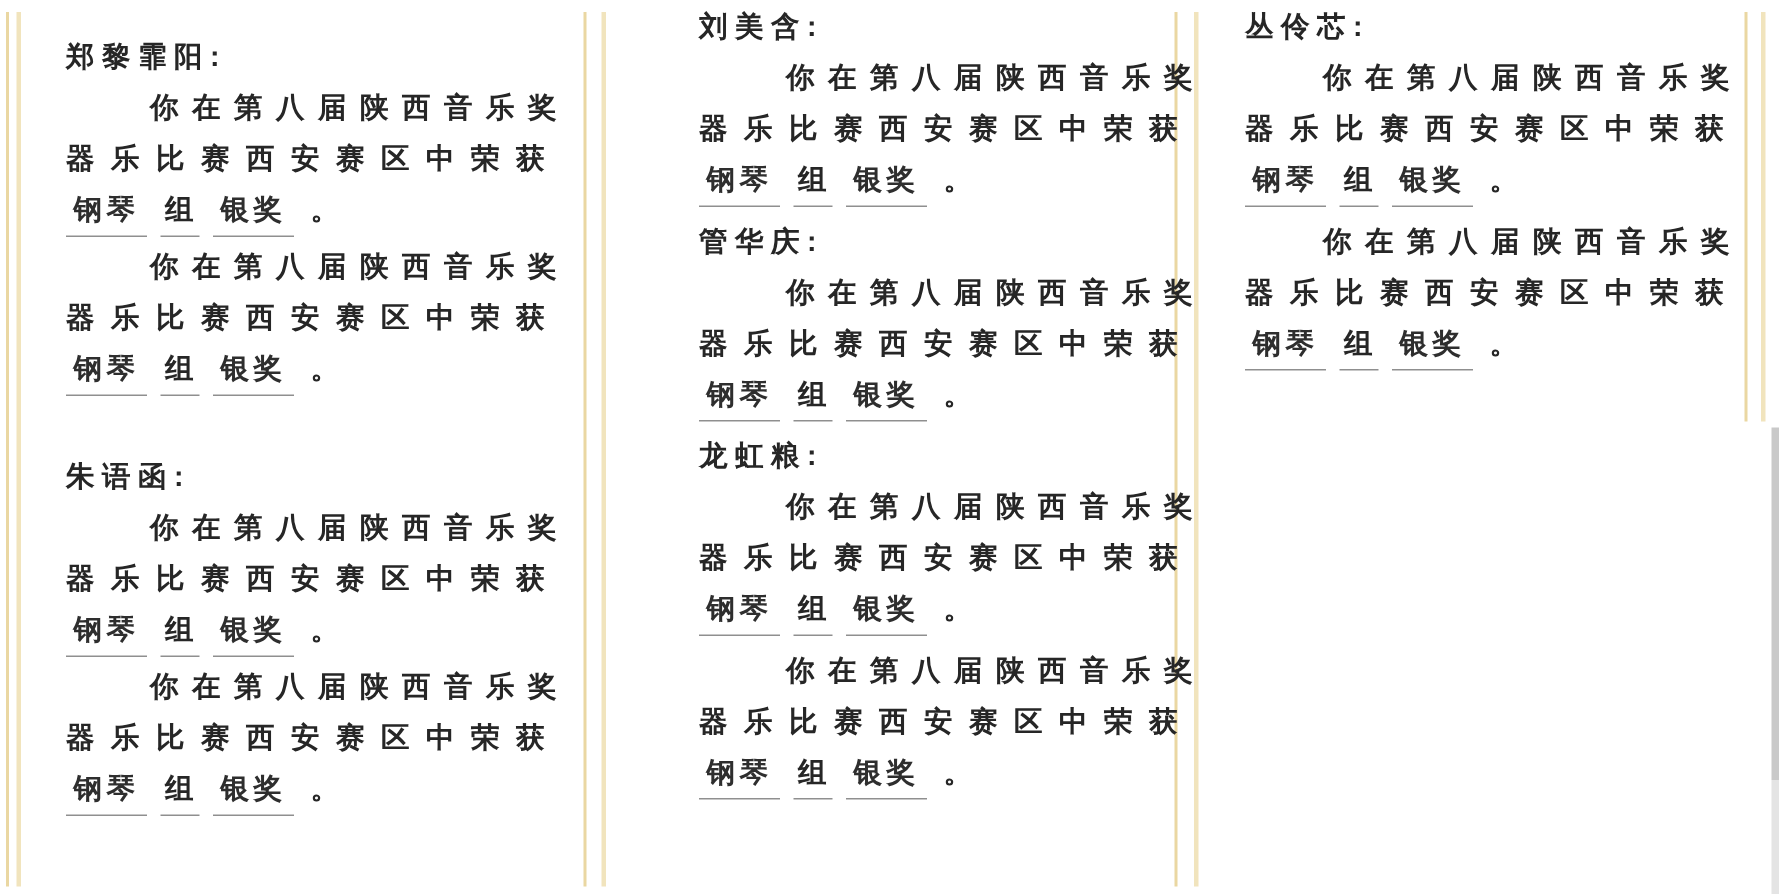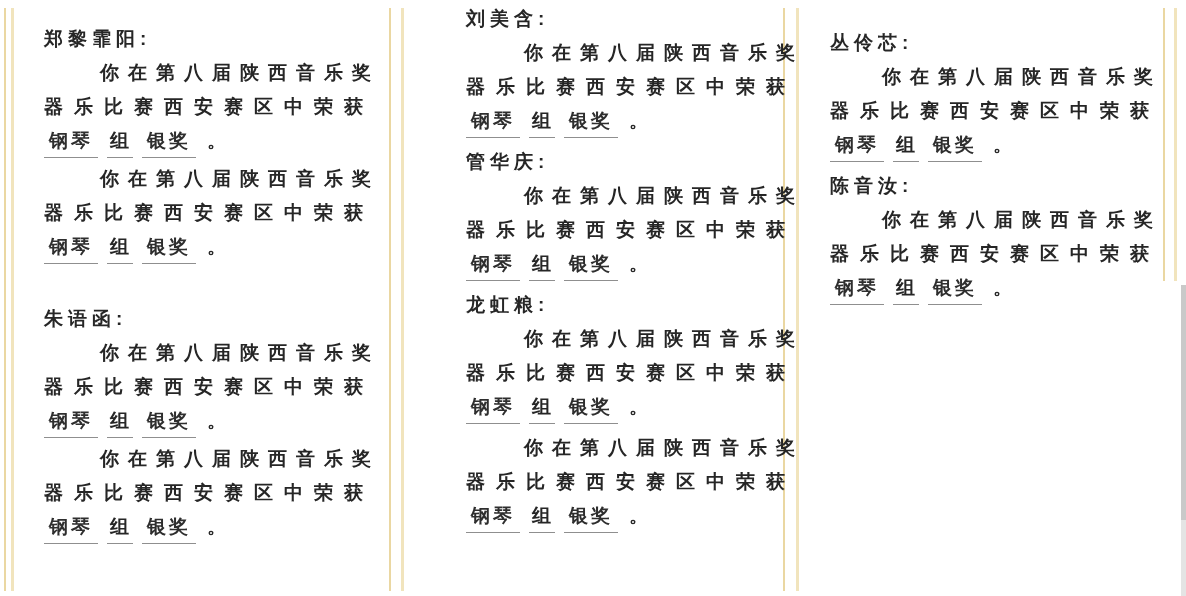--- a/index.html
+++ b/index.html
@@ -22,21 +22,21 @@
   .vline.inner { background: #f1e4bd; width: 3px; }
 
   
   .shadow-strip { position: absolute; background: #c9c9c9; }
   .shadow-strip.light { background: #e4e4e4; }
 
   
   .col { position: absolute; }
   .col1 { left: 44px;  top: 22px; width: 336px; }
   .col2 { left: 432px; top: 2px;  width: 338px; margin-left: 34px; }
-  .col3 { left: 830px; top: 2px;  width: 332px; margin-top: 24px; }
+  .col3 { left: 830px; top: 2px;  width: 332px; }
 
   .entry { height: 140px; }
   .col2 .entry, .col3 .entry { height: 143px; }
 
   .name-line {
     line-height: 34px;
     font-size: 19px;
     font-weight: bold;
     letter-spacing: 5px;
     white-space: nowrap;
@@ -172,21 +172,20 @@
   <div class="entry">
     <div class="name-line"><span>丛伶芯</span><span>:</span></div>
     <div class="body-line indent">你在第八届陕西音乐奖</div>
     <div class="body-line">器乐比赛西安赛区中荣获</div>
     <div class="award-line">
       <span class="underlined fill">钢琴</span><span class="underlined plain">组</span><span class="underlined fill">银奖</span><span class="period">。</span>
     </div>
   </div>
 
   <div class="entry">
-    <div class="name-line"><span>陈音汝</span><span>:</span></div>
     <div class="body-line indent">你在第八届陕西音乐奖</div>
     <div class="body-line">器乐比赛西安赛区中荣获</div>
     <div class="award-line">
       <span class="underlined fill">钢琴</span><span class="underlined plain">组</span><span class="underlined fill">银奖</span><span class="period">。</span>
     </div>
   </div>
 </div>
 
 </div>
 

